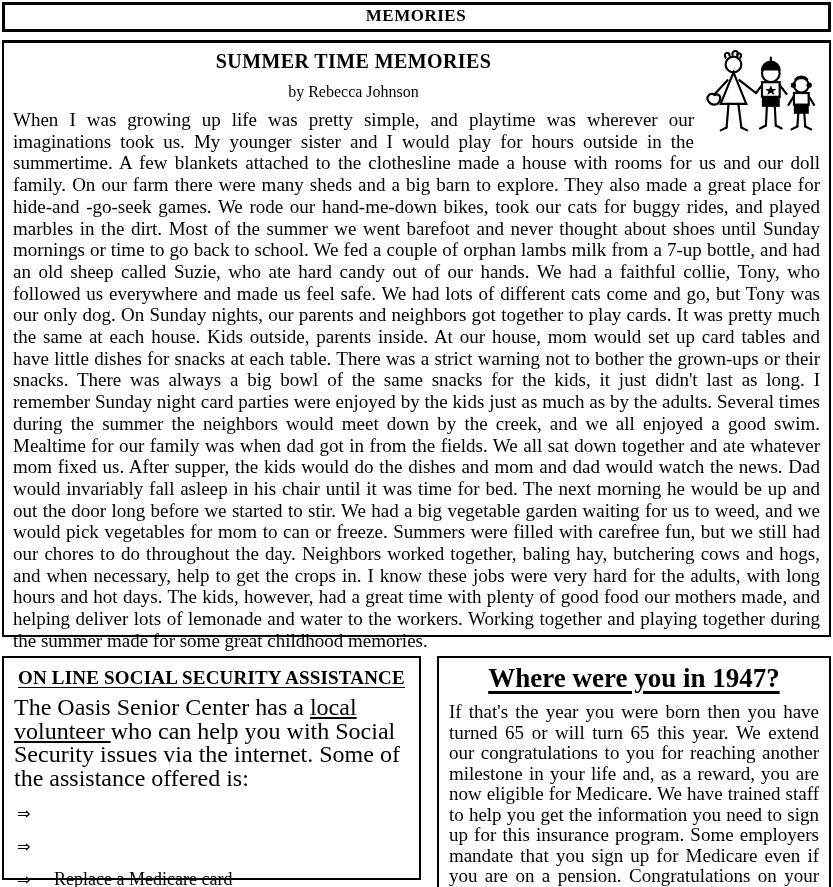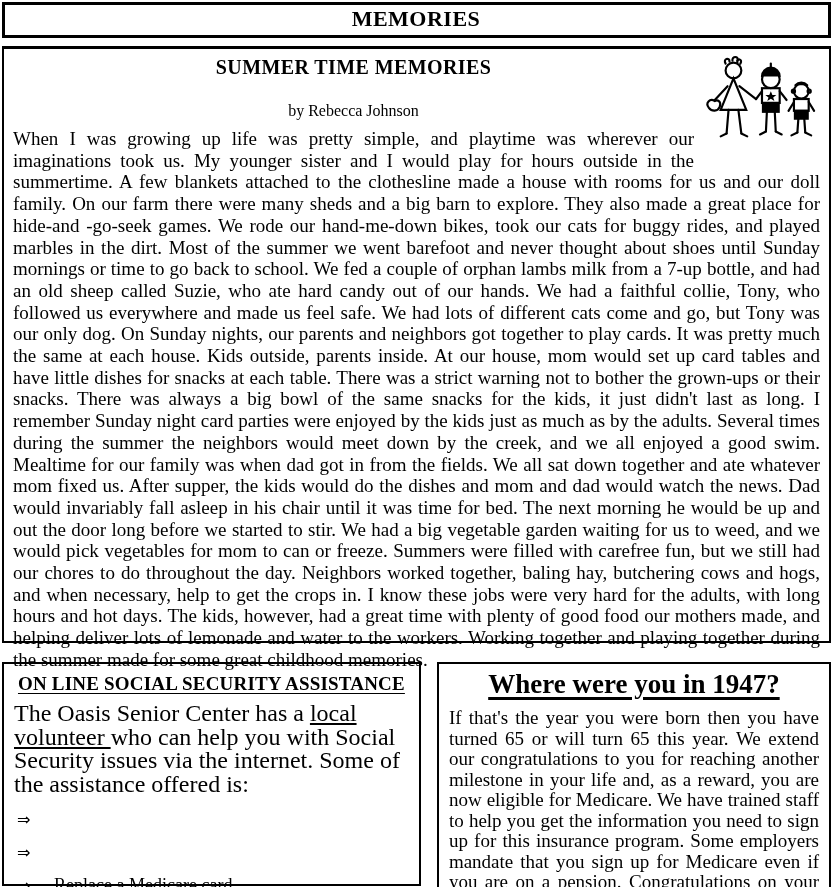--- a/index.html
+++ b/index.html
@@ -9,21 +9,21 @@
     height: 887px;
     font-family: "Liberation Serif", "DejaVu Serif", serif;
     color: #000;
     padding: 2px 2px 0 2px;
     overflow: hidden;
   }
   .banner {
     border: 3px solid #000;
     text-align: center;
     font-weight: bold;
-    font-size: 22px;
+    font-size: 17px;
     letter-spacing: 0.5px;
     padding: 1px 1px 3px 0;
   }
   .article-box {
     border: 2px solid #000;
     border-top-width: 3px;
     margin-top: 8px;
     padding: 5px 9px 6px 9px;
     height: 597px;
   }
@@ -36,21 +36,21 @@
   .article-title {
     text-align: center;
     font-weight: bold;
     font-size: 20px;
     letter-spacing: 0.4px;
     padding-top: 2px;
   }
   .byline {
     text-align: center;
     font-size: 16px;
-    margin-top: 23px;
+    margin-top: 10px;
     margin-bottom: 8px;
   }
   .article-body {
     font-size: 19px;
     line-height: 21.7px;
     text-align: justify;
   }
   .bottom-row {
     display: flex;
     margin-top: 19px;

